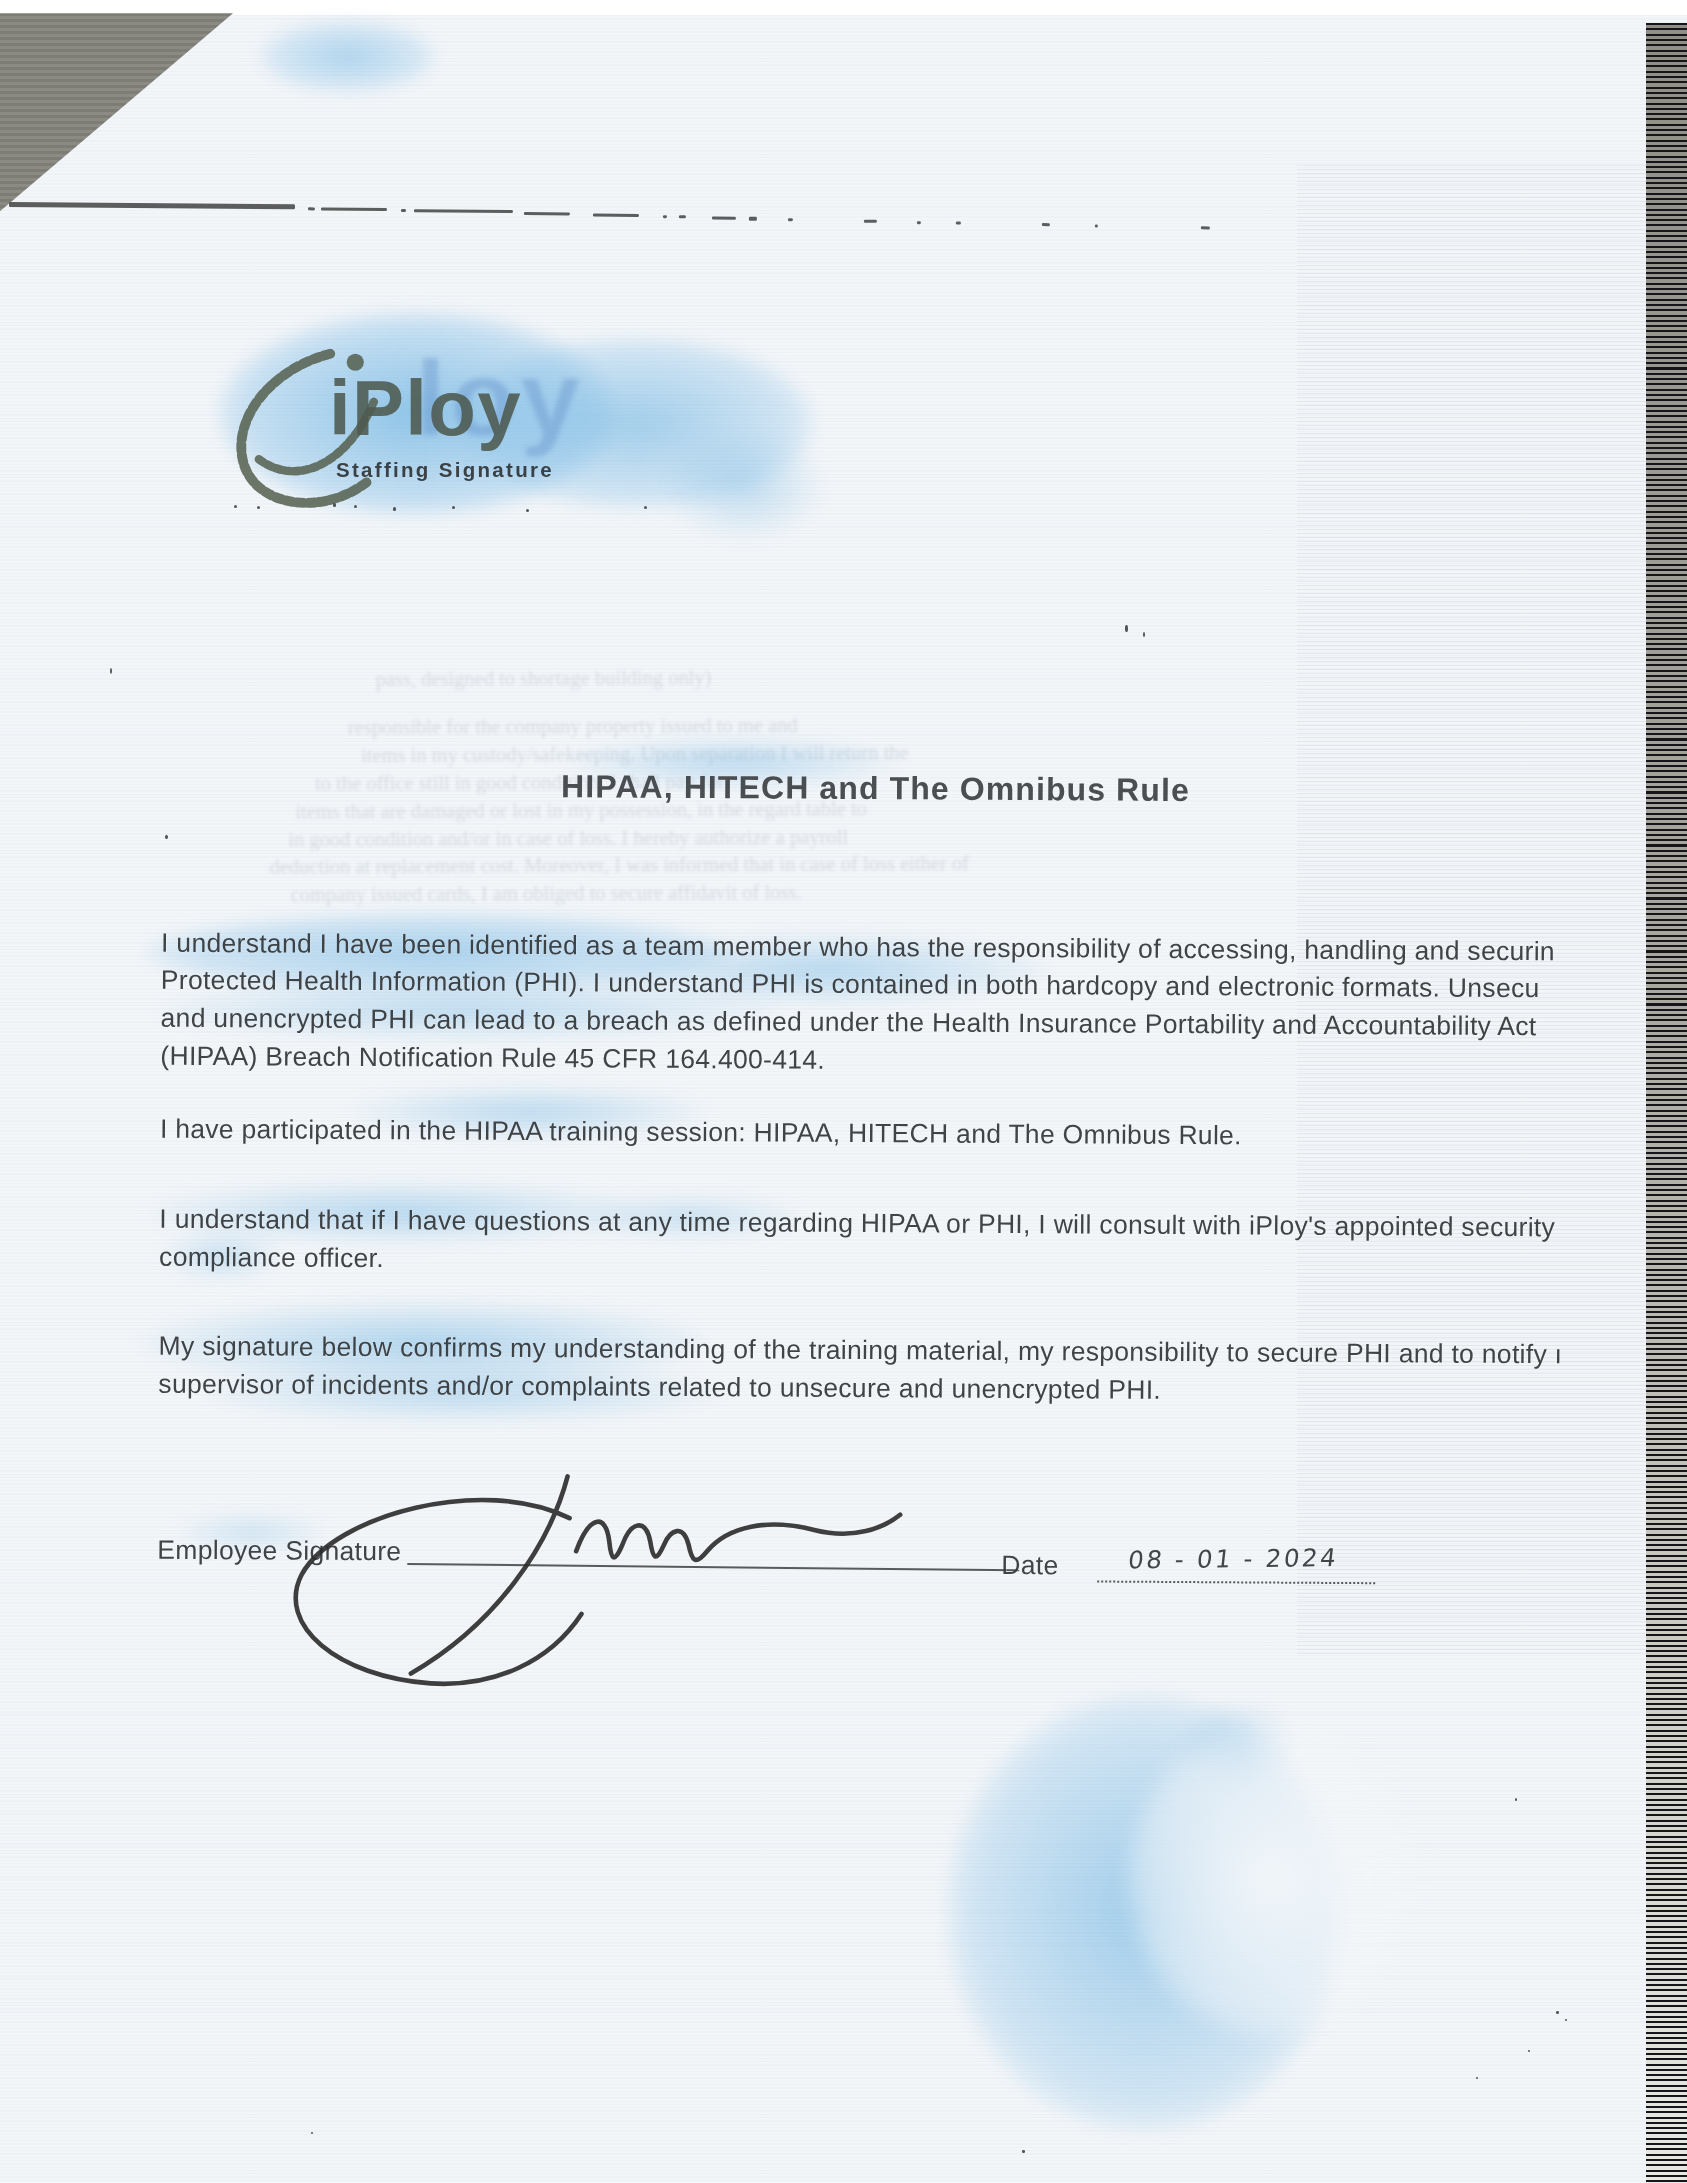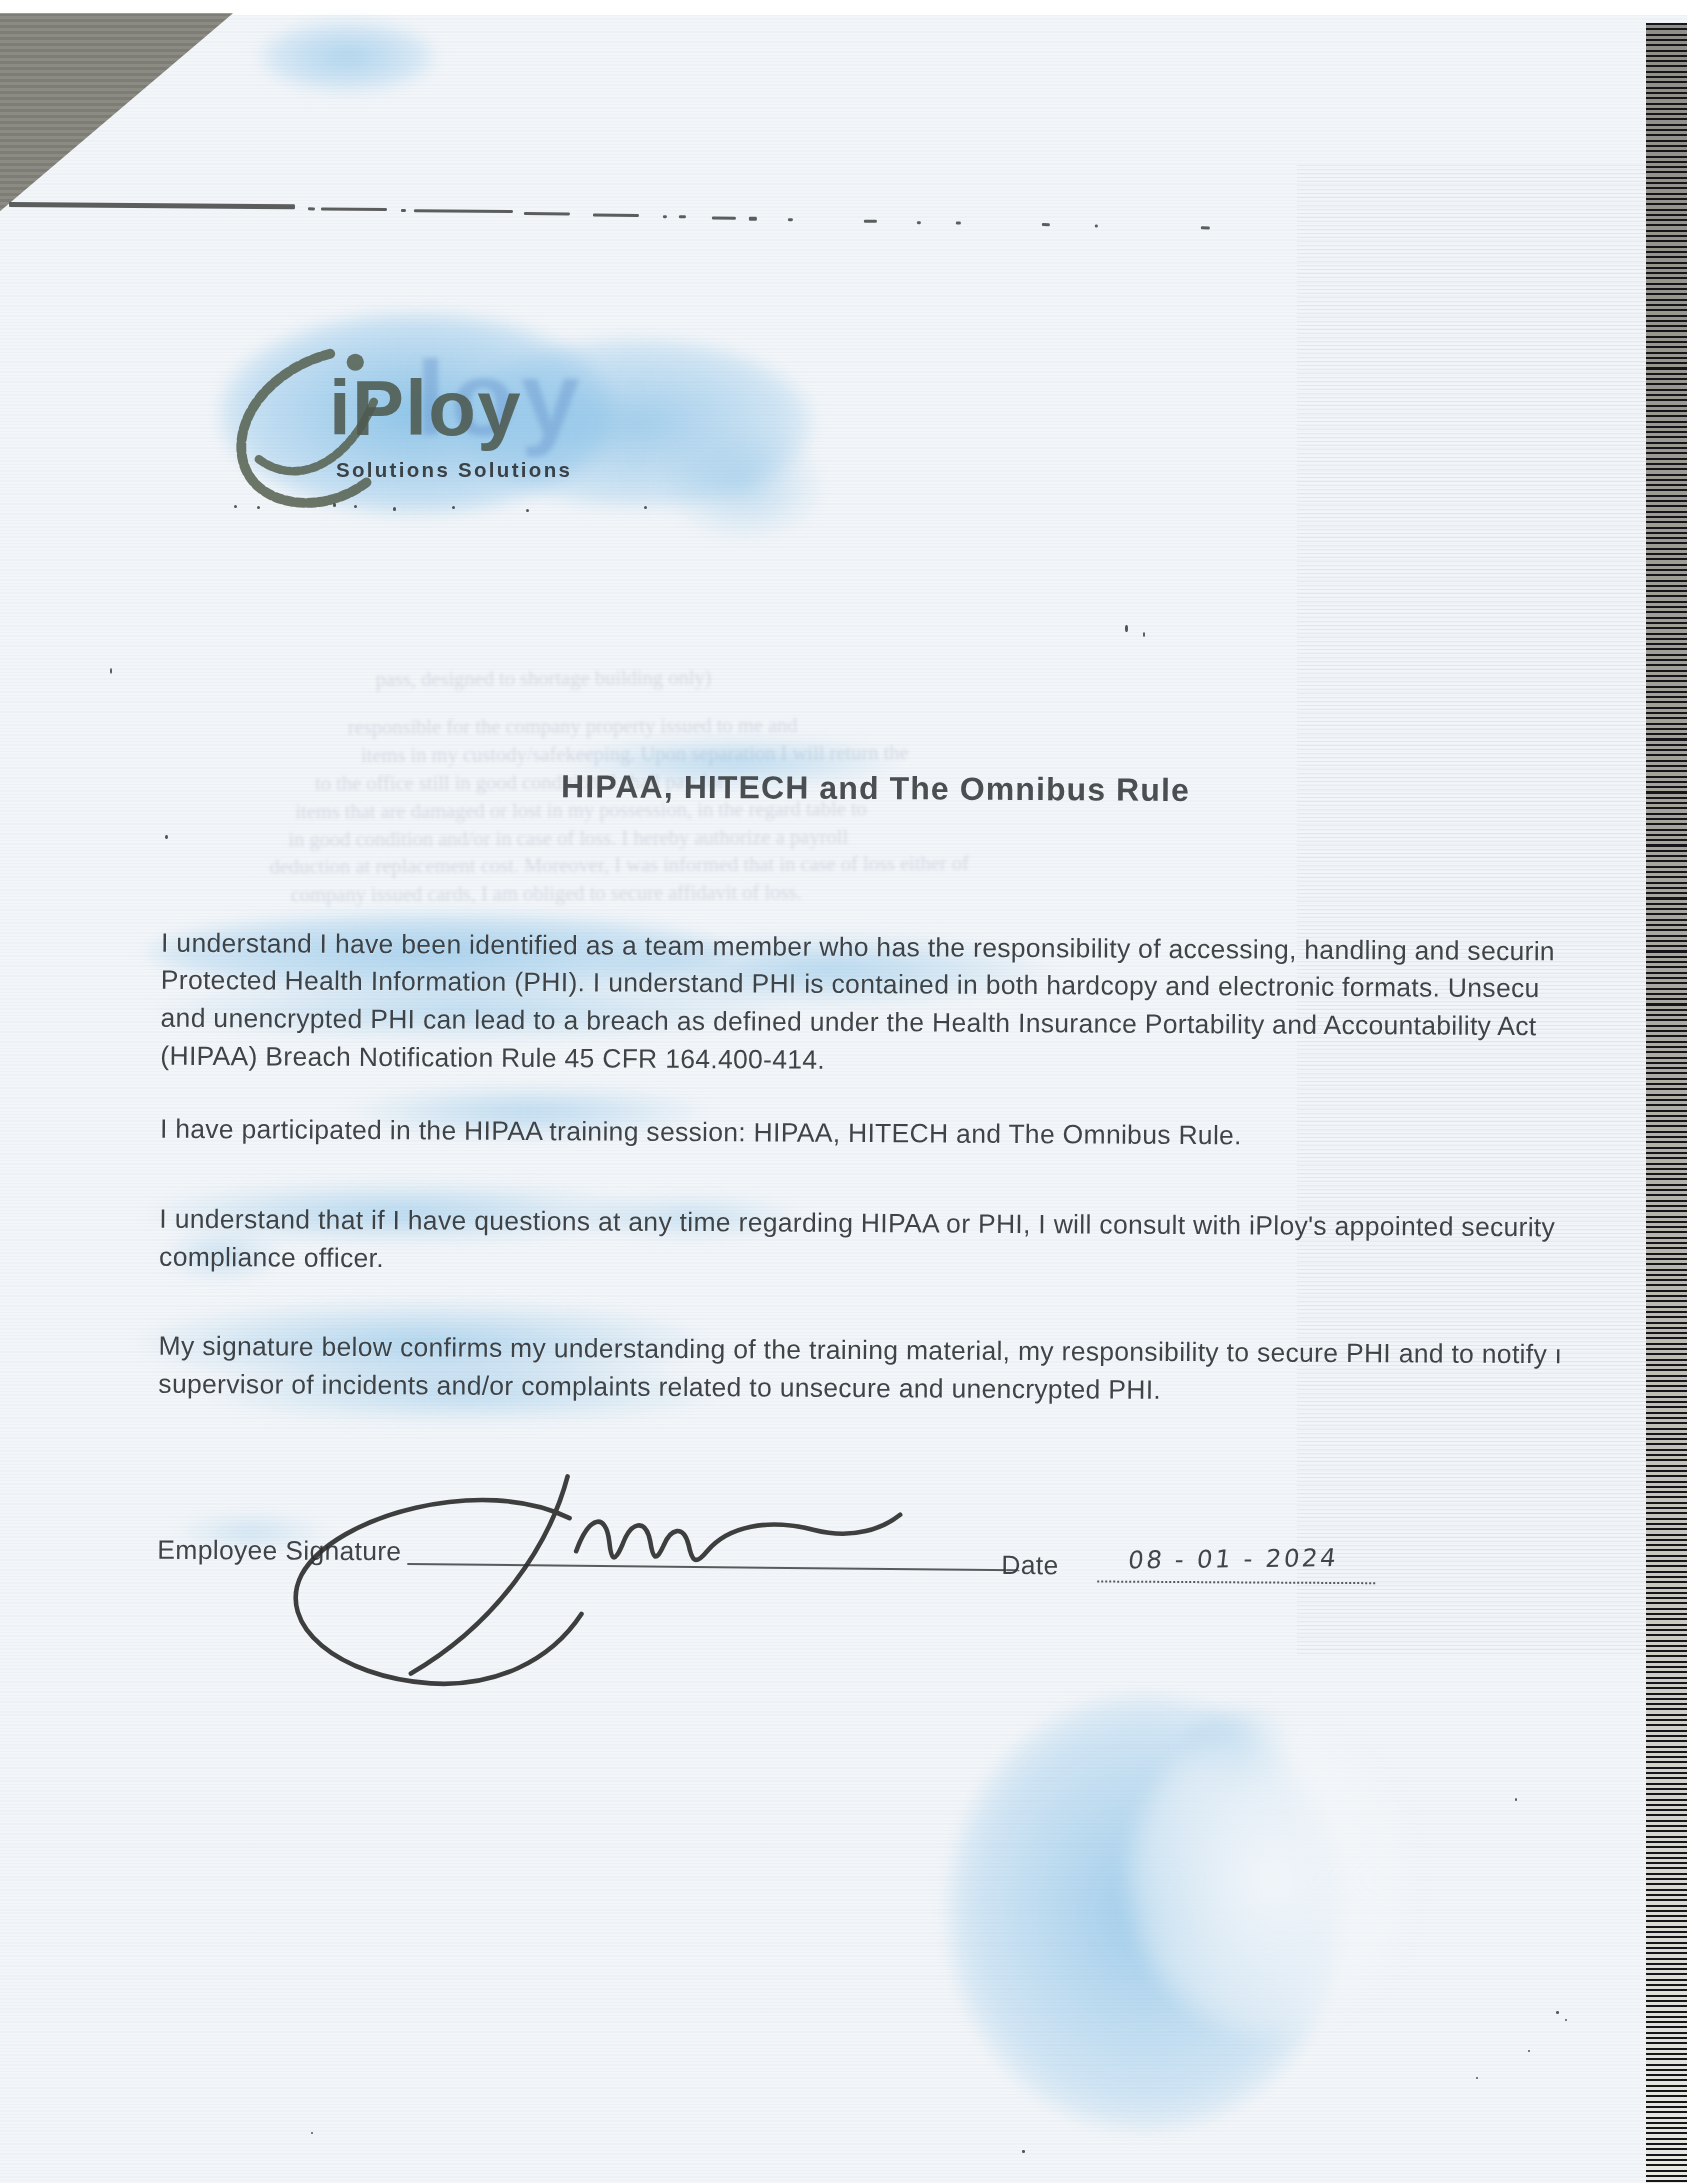--- a/index.html
+++ b/index.html
@@ -114,21 +114,21 @@
   </div>
 
   <div id="logo">
     <svg width="198" height="198" viewBox="0 0 300 300" style="position:absolute;left:0;top:13.2px;opacity:.85">
       <path d="M 170 45 C 75 70, 18 150, 40 215 C 62 278, 160 290, 225 240" fill="none" stroke="#55604f" stroke-width="15" stroke-linecap="round" stroke-dasharray="11 6"></path>
       <path d="M 62 205 C 120 248, 196 212, 236 118" fill="none" stroke="#55604f" stroke-width="13" stroke-linecap="round" stroke-dasharray="9 5"></path>
       <circle cx="208" cy="58" r="13" fill="#55604f"></circle>
     </svg>
     <div id="brand-ghost">loy</div>
     <div id="brand">iPloy</div>
-    <div id="tagline">Solutions Solutions</div>
+    <div id="tagline">Staffing Signature</div>
     <div class="logodots">
       <div class="dot" style="left:0;top:2.6px"></div>
         <div class="dot" style="left:22.5px;top:4px"></div>
       <div class="dot" style="left:99px;top:1.3px"></div>
         <div class="dot" style="left:120px;top:2.6px"></div>
       <div class="dot" style="left:159px;top:5.3px"></div>
         <div class="dot" style="left:218px;top:4px"></div>
       <div class="dot" style="left:292px;top:6.6px"></div>
         <div class="dot" style="left:410px;top:4px"></div>
     </div>

